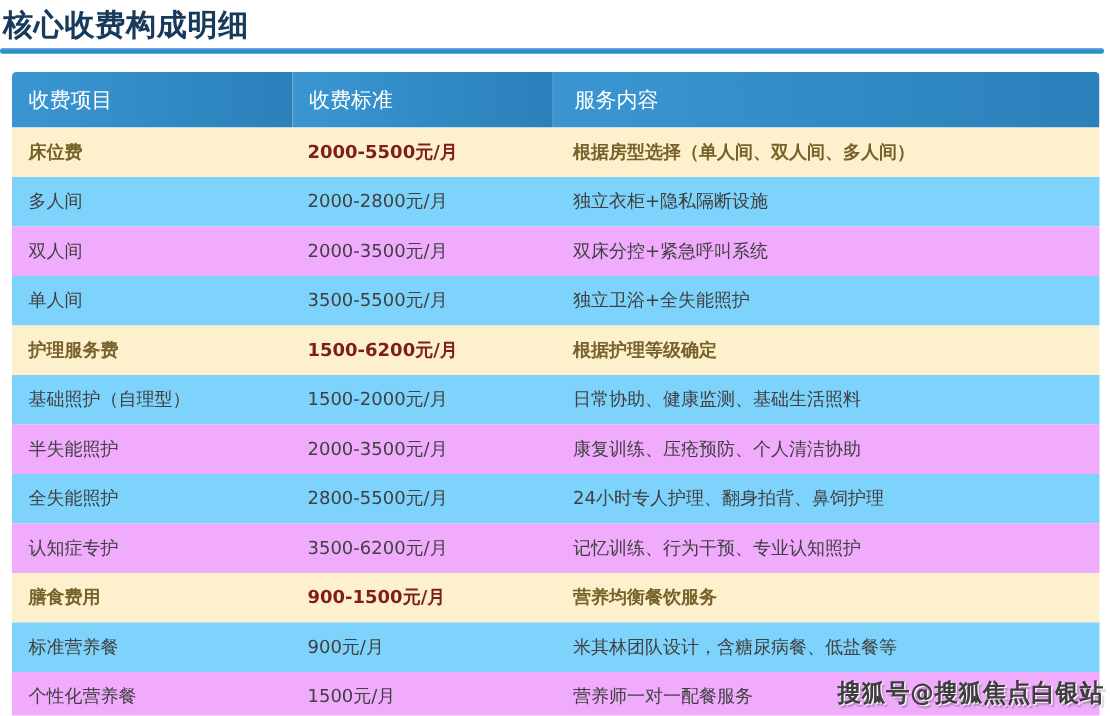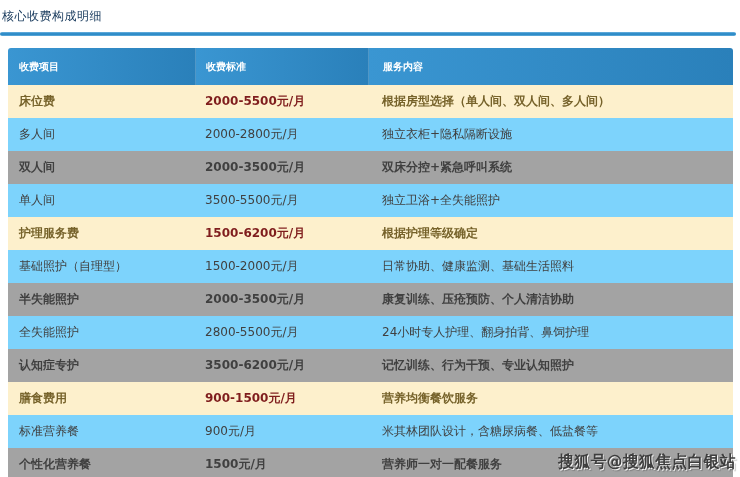--- a/index.html
+++ b/index.html
@@ -1,46 +1,46 @@
 <!DOCTYPE html>
 <html><head>
 <meta charset="utf-8">
 <style>
   * { margin:0; padding:0; box-sizing:border-box; }
   html,body { width:740px; height:477px; overflow:hidden; background:#ffffff;
     font-family:"DejaVu Sans","Liberation Sans",sans-serif; position:relative; }
 
   .page-title {
     margin:4px 0 0 2px;
-    font-size:12px;
-    font-weight:normal;
+    font-size:20px;
+    font-weight:bold;
     color:#17395c;
     letter-spacing:.5px;
     line-height:25px;
   }
   .title-divider {
     margin-top:3px;
     width:736px;
     height:4px;
     background:linear-gradient(to bottom,#6fb3e0,#2e8cc8 40%,#2e8cc8 75%,#79b9e2);
     border-radius:2px;
   }
 
   .fee-table { margin:12px 7px 0 8px; width:725px; }
 
   .thead { display:flex; height:37px; border-radius:3px 3px 0 0; overflow:hidden; }
   .th {
     display:flex; align-items:center;
     background:linear-gradient(to right,#3a96d2,#2a80ba);
-    color:#ffffff; font-weight:bold; font-size:10px;
+    color:#ffffff; font-weight:normal; font-size:14px;
   }
   .th + .th { border-left:1px solid rgba(255,255,255,.18); }
 
   .row { display:flex; height:33px; font-size:12px; color:#404040; background:#7dd3fc; }
-  .row.alt { background:#a3a3a3;font-weight:bold; }
+  .row.alt { background:#f0abfc; }
   .row.category { background:#fdf0cc;align-items:center; }
   .row.category .cell { font-weight:bold; color:#76622a; }
   .row.category .c2 { color:#7f1d1d; }
 
   .cell { display:flex; align-items:center; overflow:hidden; white-space:nowrap; }
   .c1 { flex:0 0 187px; padding-left:11px; }
   .c2 { flex:0 0 173px; padding-left:10px; }
   .c3 { flex:0 0 365px; padding-left:14px; }
 
   .watermark {

